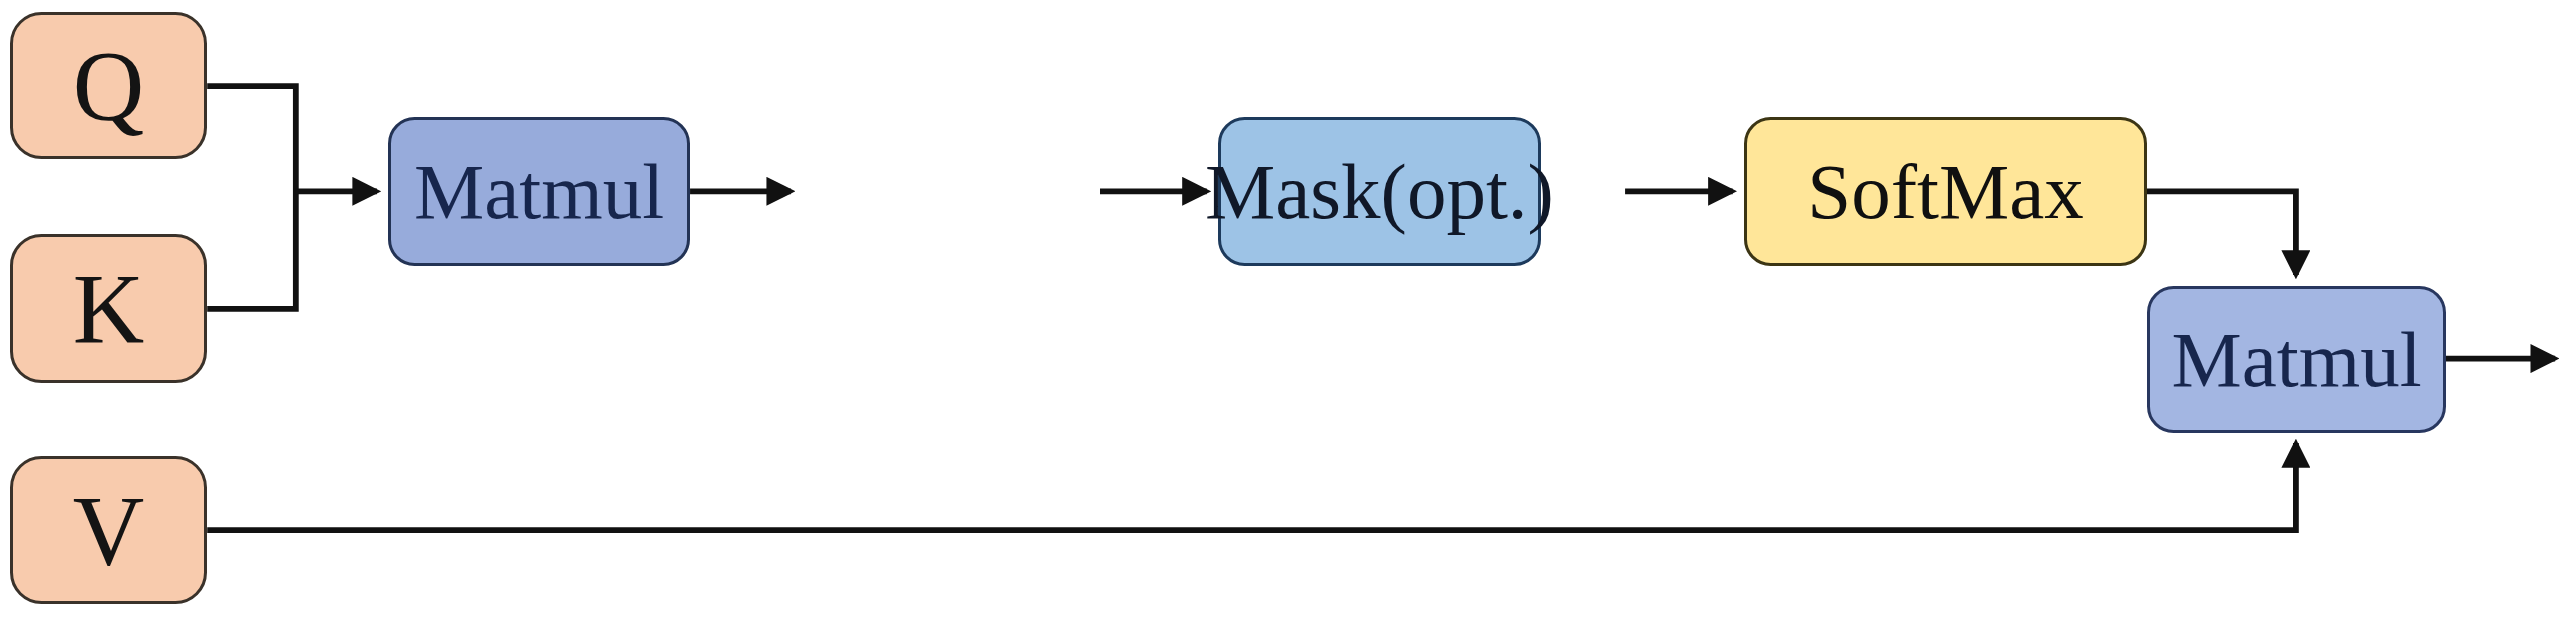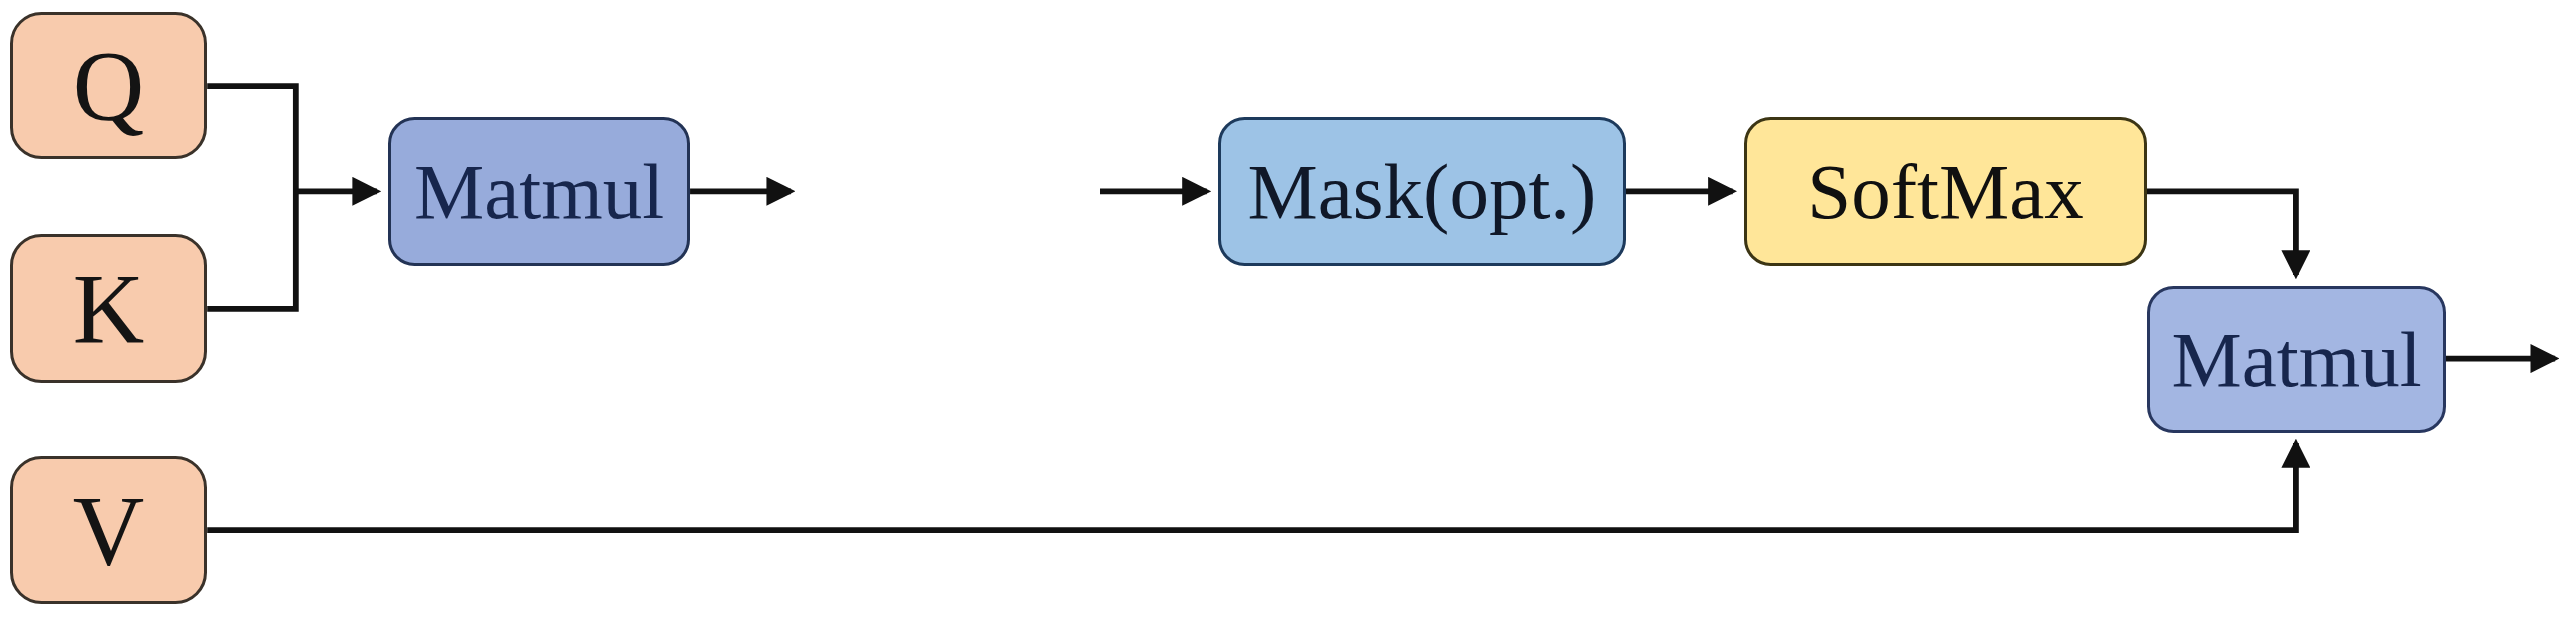--- a/index.html
+++ b/index.html
@@ -43,21 +43,21 @@
     top: 117px;
     border-radius: 26.5px;
     font-size: 79px;
   }
   #node-q { left: 10px; top: 12.4px;  height: 147px; }
   #node-k { left: 10px; top: 234px; height: 149px; }
   #node-v { left: 10px; top: 456px; height: 148px; }
 
   #node-matmul1 { left: 388px;  width: 302px; border: 3.3px solid #233355; color: #17264d; }
   #node-scale   { left: 802px;  width: 298px; border: 3.3px solid #23281f; color: #101010; }
-  #node-mask    { left: 1218px; width: 408px; border: 3.3px solid #1d3a5c; color: #101828; }
+  #node-mask    { left: 1218px; width: 323px; border: 3.3px solid #1d3a5c; color: #101828; }
   #node-softmax { left: 1744px; width: 403px; border: 3.3px solid #3c3514; color: #101010; }
   #node-matmul2 {
     position: absolute;
     left: 2147px; top: 286px;
     width: 299px; height: 147px;
     display: flex; align-items: center; justify-content: center;
     box-sizing: border-box;
     border: 3.3px solid #28375f;
     border-radius: 26.5px;
     font-size: 79px;

